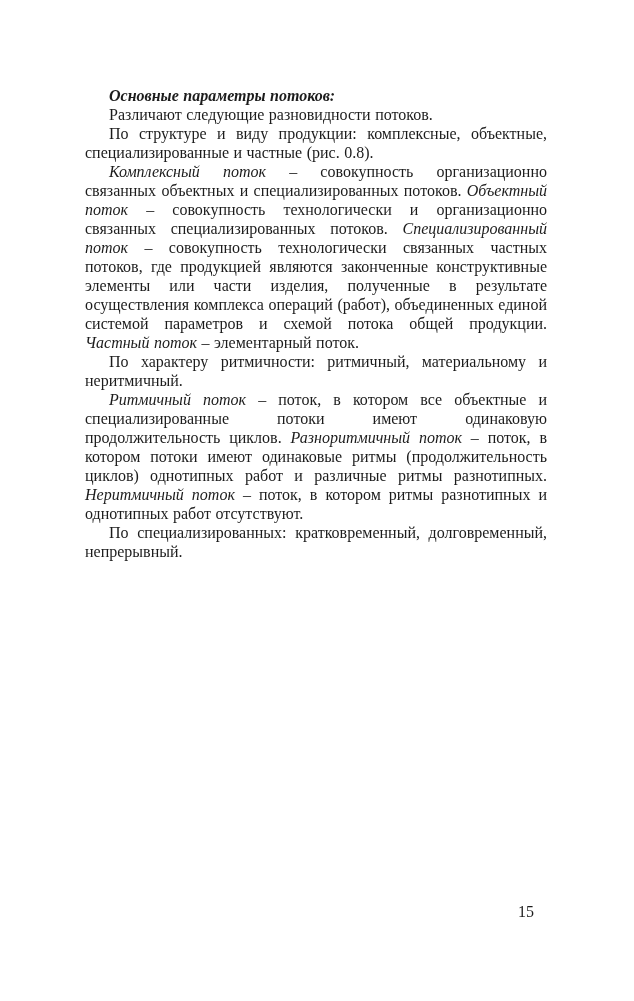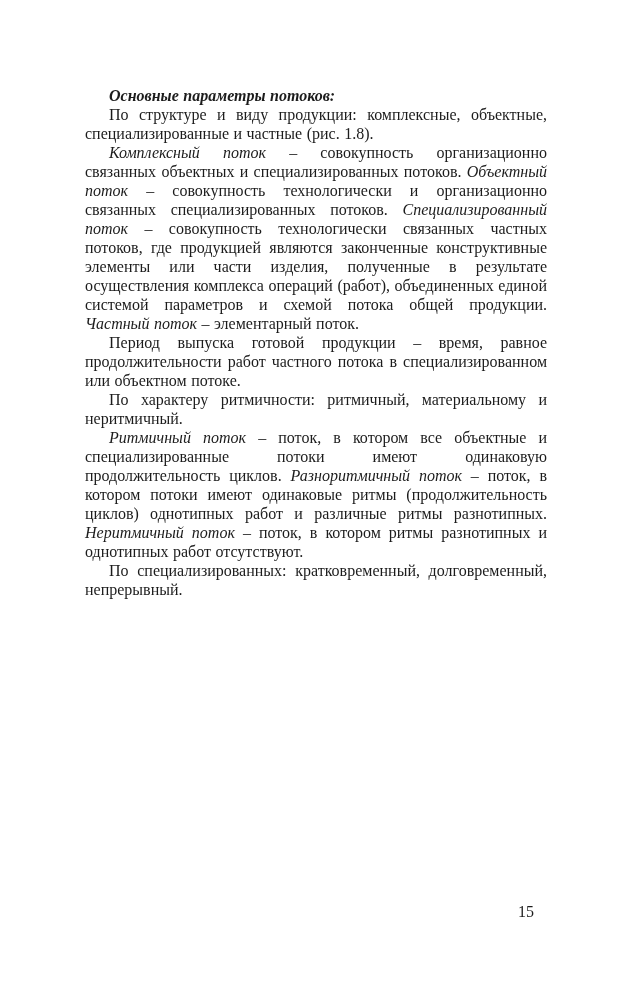--- a/index.html
+++ b/index.html
@@ -50,21 +50,21 @@
     line-height: 19px;
     color: #1c1c1c;
   }
 </style>
 </head>
 <body>
 
 <div class="page">
   <div class="text-block">
       <p class="para"><span class="seg-bold-italic">Основные параметры потоков:</span></p>
-      <p class="para"><span class="seg-normal">По структуре и виду продукции: комплексные, объектные, специализированные и частные (рис. 1.8).</span></p>
+      <p class="para"><span class="seg-normal">Различают следующие разновидности потоков.</span></p>
+      <p class="para"><span class="seg-normal">По структуре и виду продукции: комплексные, объектные, специализированные и частные (рис. 0.8).</span></p>
       <p class="para"><span class="seg-italic">Комплексный поток</span><span class="seg-normal"> – совокупность организационно связанных объектных и специализированных потоков. </span><span class="seg-italic">Объектный поток</span><span class="seg-normal"> – совокупность технологически и организационно связанных специализированных потоков. </span><span class="seg-italic">Специализированный поток</span><span class="seg-normal"> – совокупность технологически связанных частных потоков, где продукцией являются законченные конструктивные элементы или части изделия, полученные в результате осуществления комплекса операций (работ), объединенных единой системой параметров и схемой потока общей продукции. </span><span class="seg-italic">Частный поток</span><span class="seg-normal"> – элементарный поток.</span></p>
-      <p class="para"><span class="seg-normal">Период выпуска готовой продукции – время, равное продолжительности работ частного потока в специализированном или объектном потоке.</span></p>
       <p class="para"><span class="seg-normal">По характеру ритмичности: ритмичный, материальному и неритмичный.</span></p>
       <p class="para"><span class="seg-italic">Ритмичный поток</span><span class="seg-normal"> – поток, в котором все объектные и специализированные потоки имеют одинаковую продолжительность циклов. </span><span class="seg-italic">Разноритмичный поток</span><span class="seg-normal"> – поток, в котором потоки имеют одинаковые ритмы (продолжительность циклов) однотипных работ и различные ритмы разнотипных. </span><span class="seg-italic">Неритмичный поток</span><span class="seg-normal"> – поток, в котором ритмы разнотипных и однотипных работ отсутствуют.</span></p>
       <p class="para"><span class="seg-normal">По специализированных: кратковременный, долговременный, непрерывный.</span></p>
     </div>
   <div class="page-number">15</div>
 </div>
 
 </body></html>

